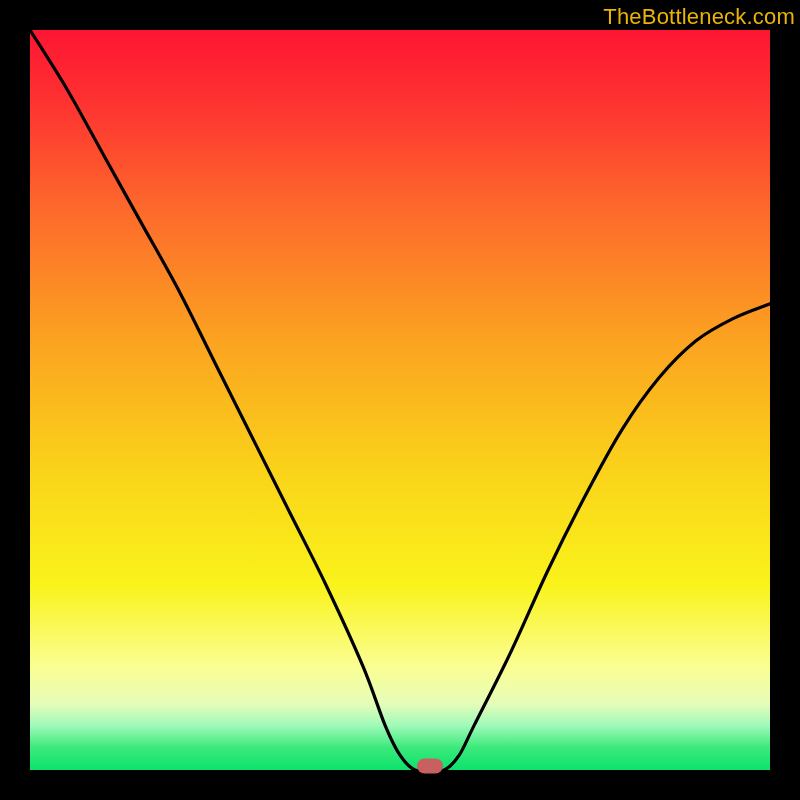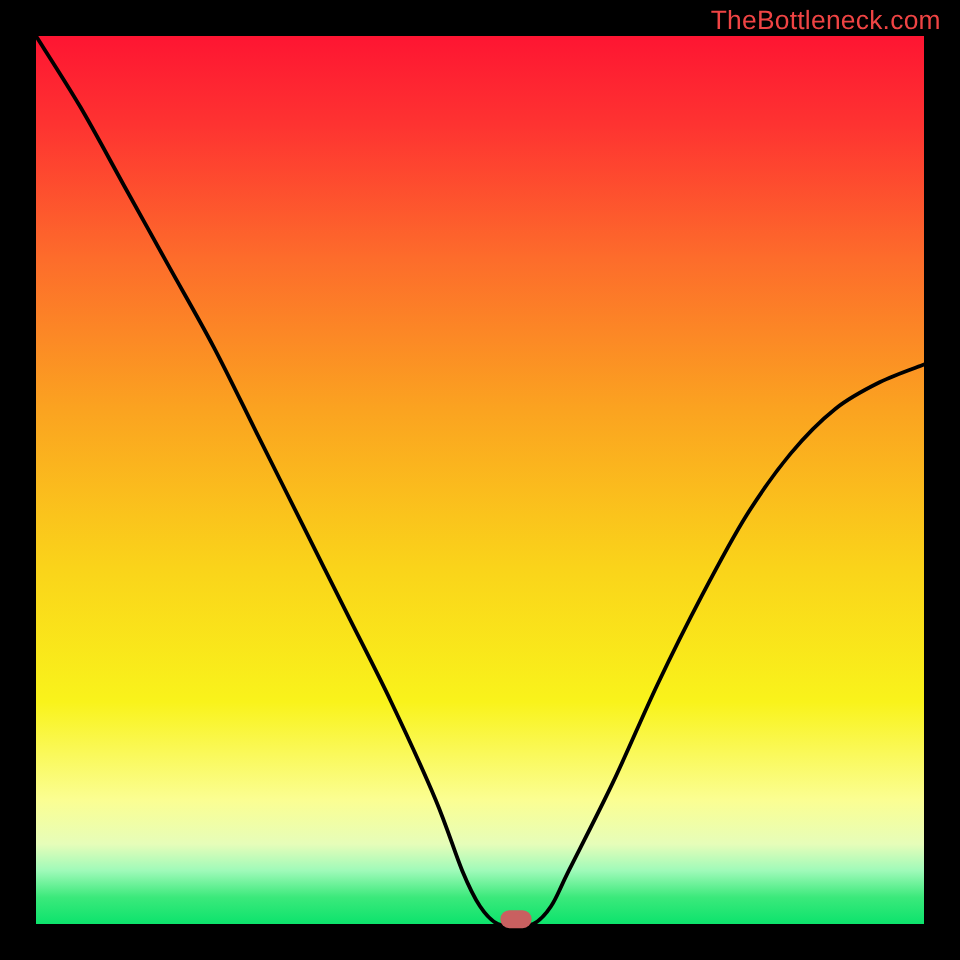--- a/index.html
+++ b/index.html
@@ -13,22 +13,22 @@
   }
   .frame {
     position: relative;
     width: 800px;
     height: 800px;
     background: #000;
   }
   .watermark {
     position: absolute;
     top: 4px;
-    right: 16px;
-    color: #ef4444;
+    right: 5px;
+    color: #eab308;
     font-size: 22px;
     font-weight: 500;
     letter-spacing: 0.2px;
     user-select: none;
   }
   .plot {
     position: absolute;
     left: 30px;
     top: 30px;
     width: 740px;

